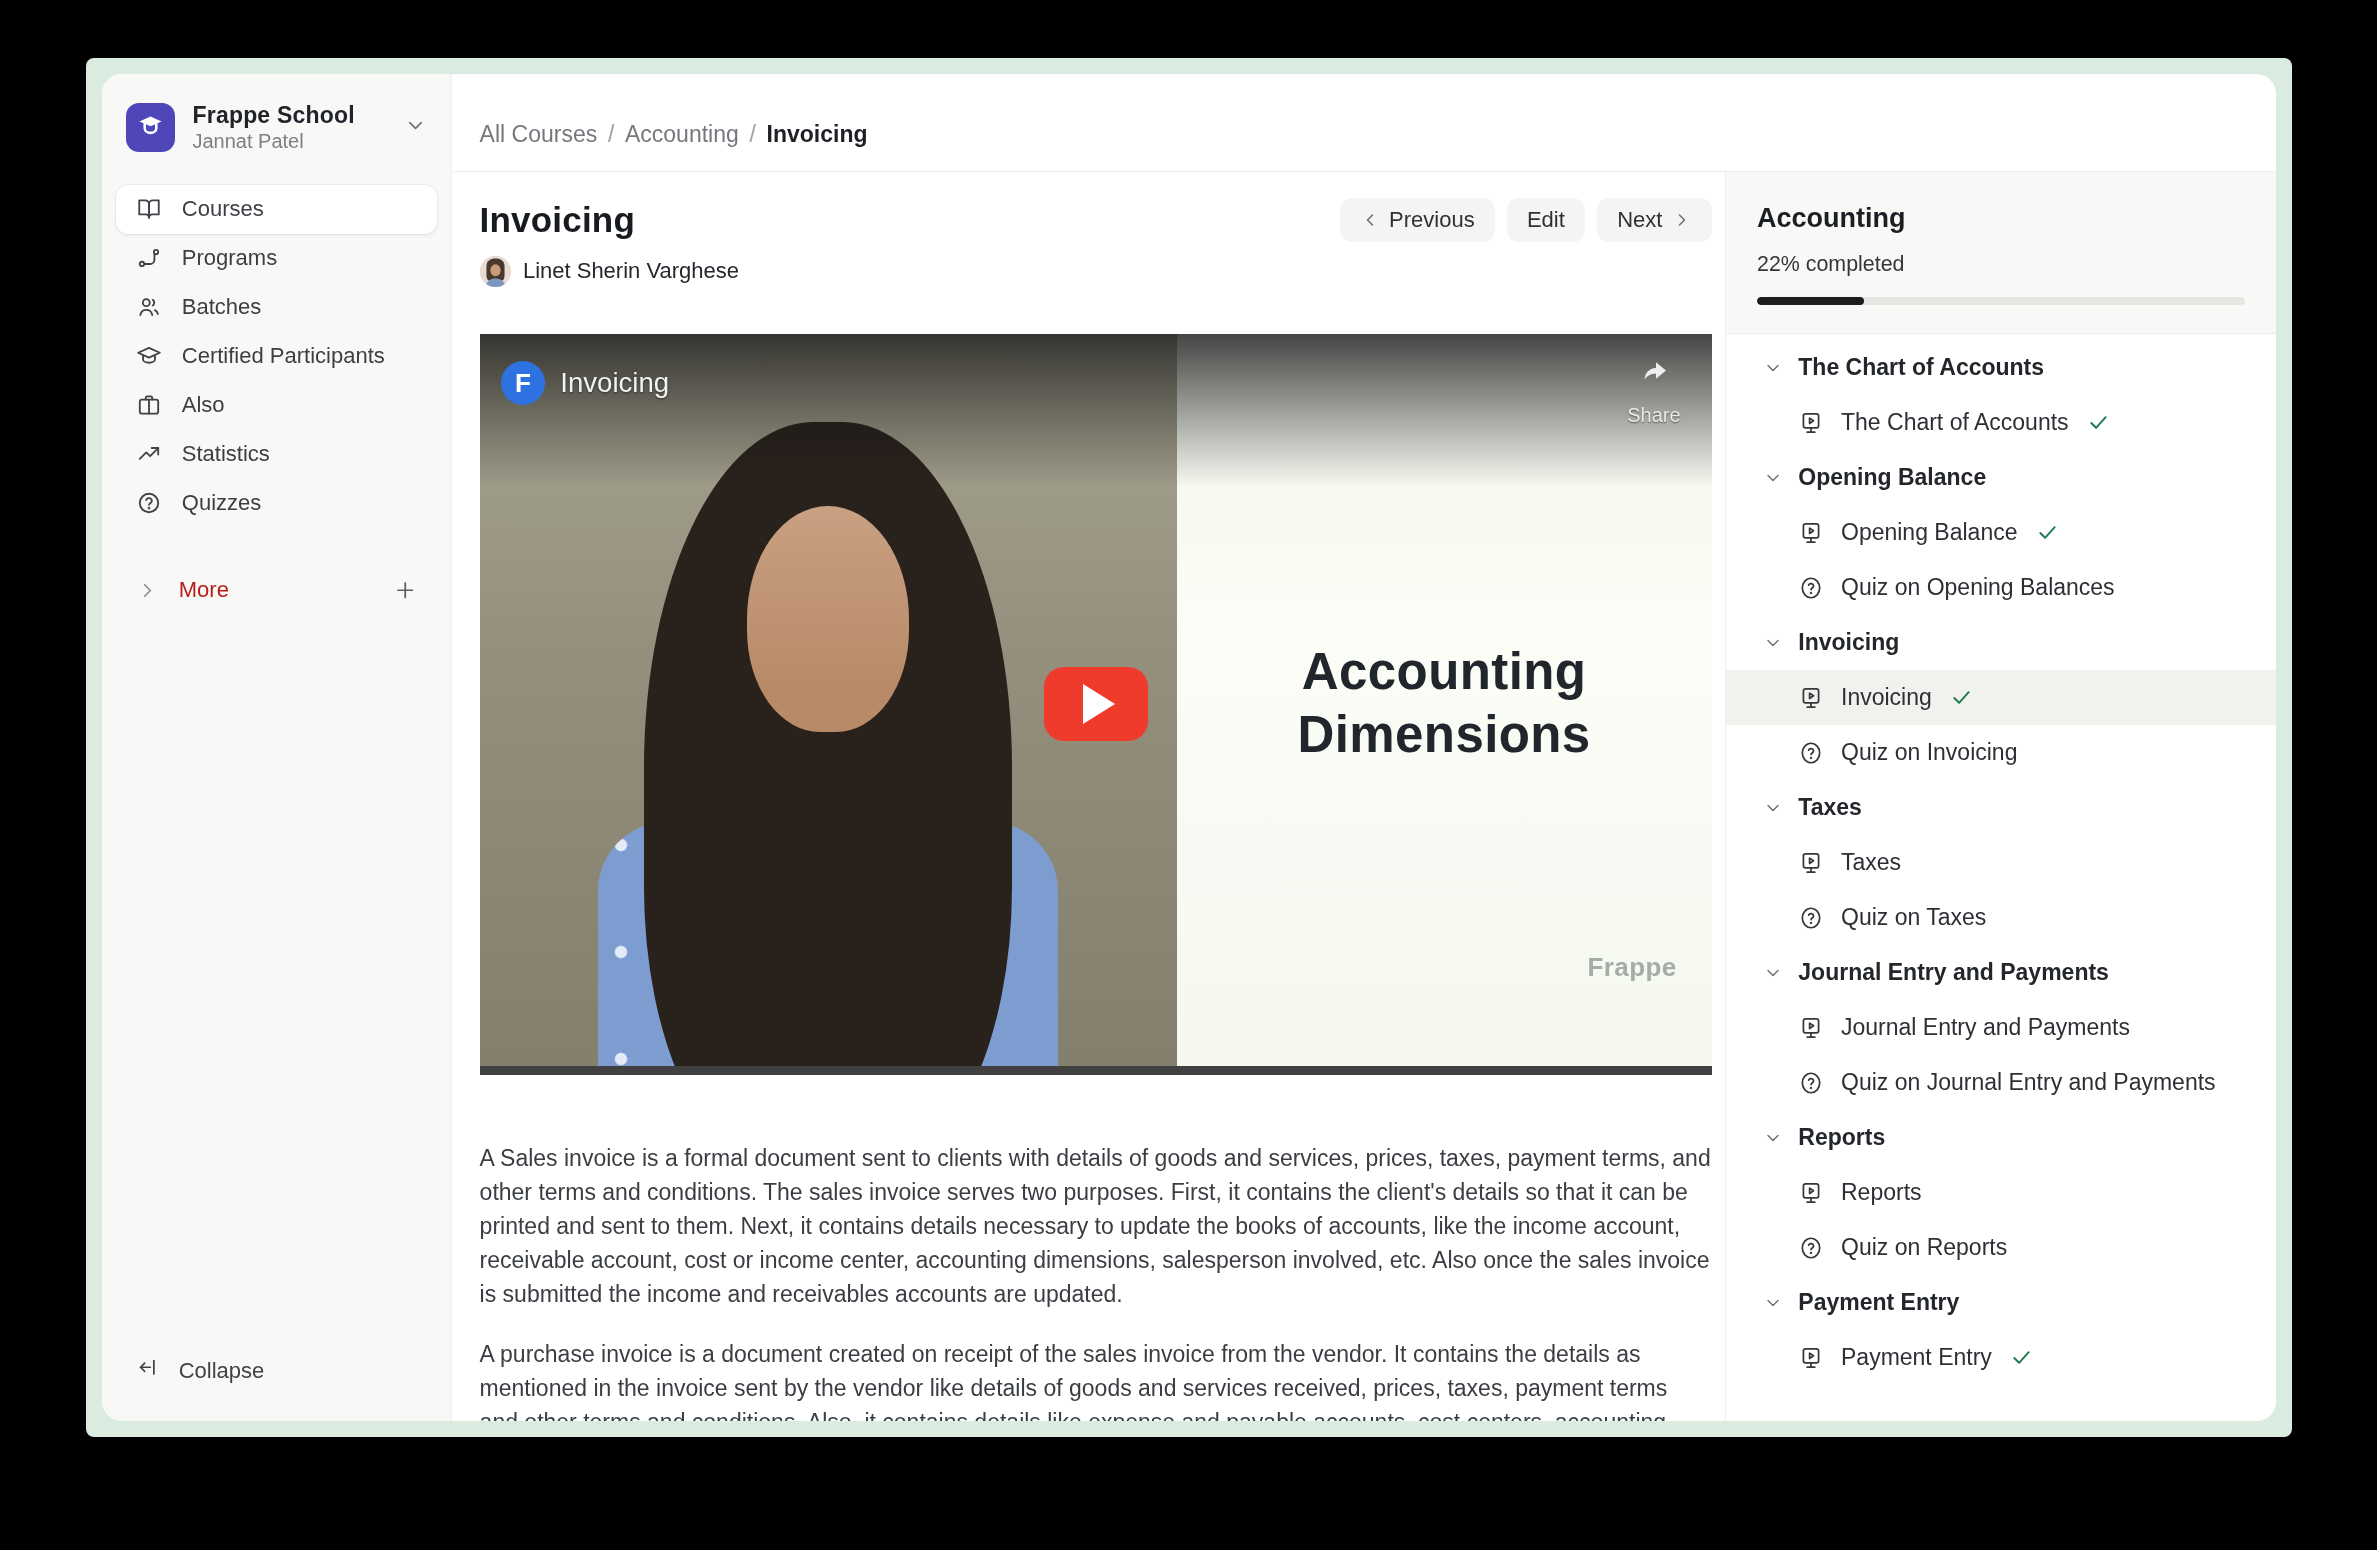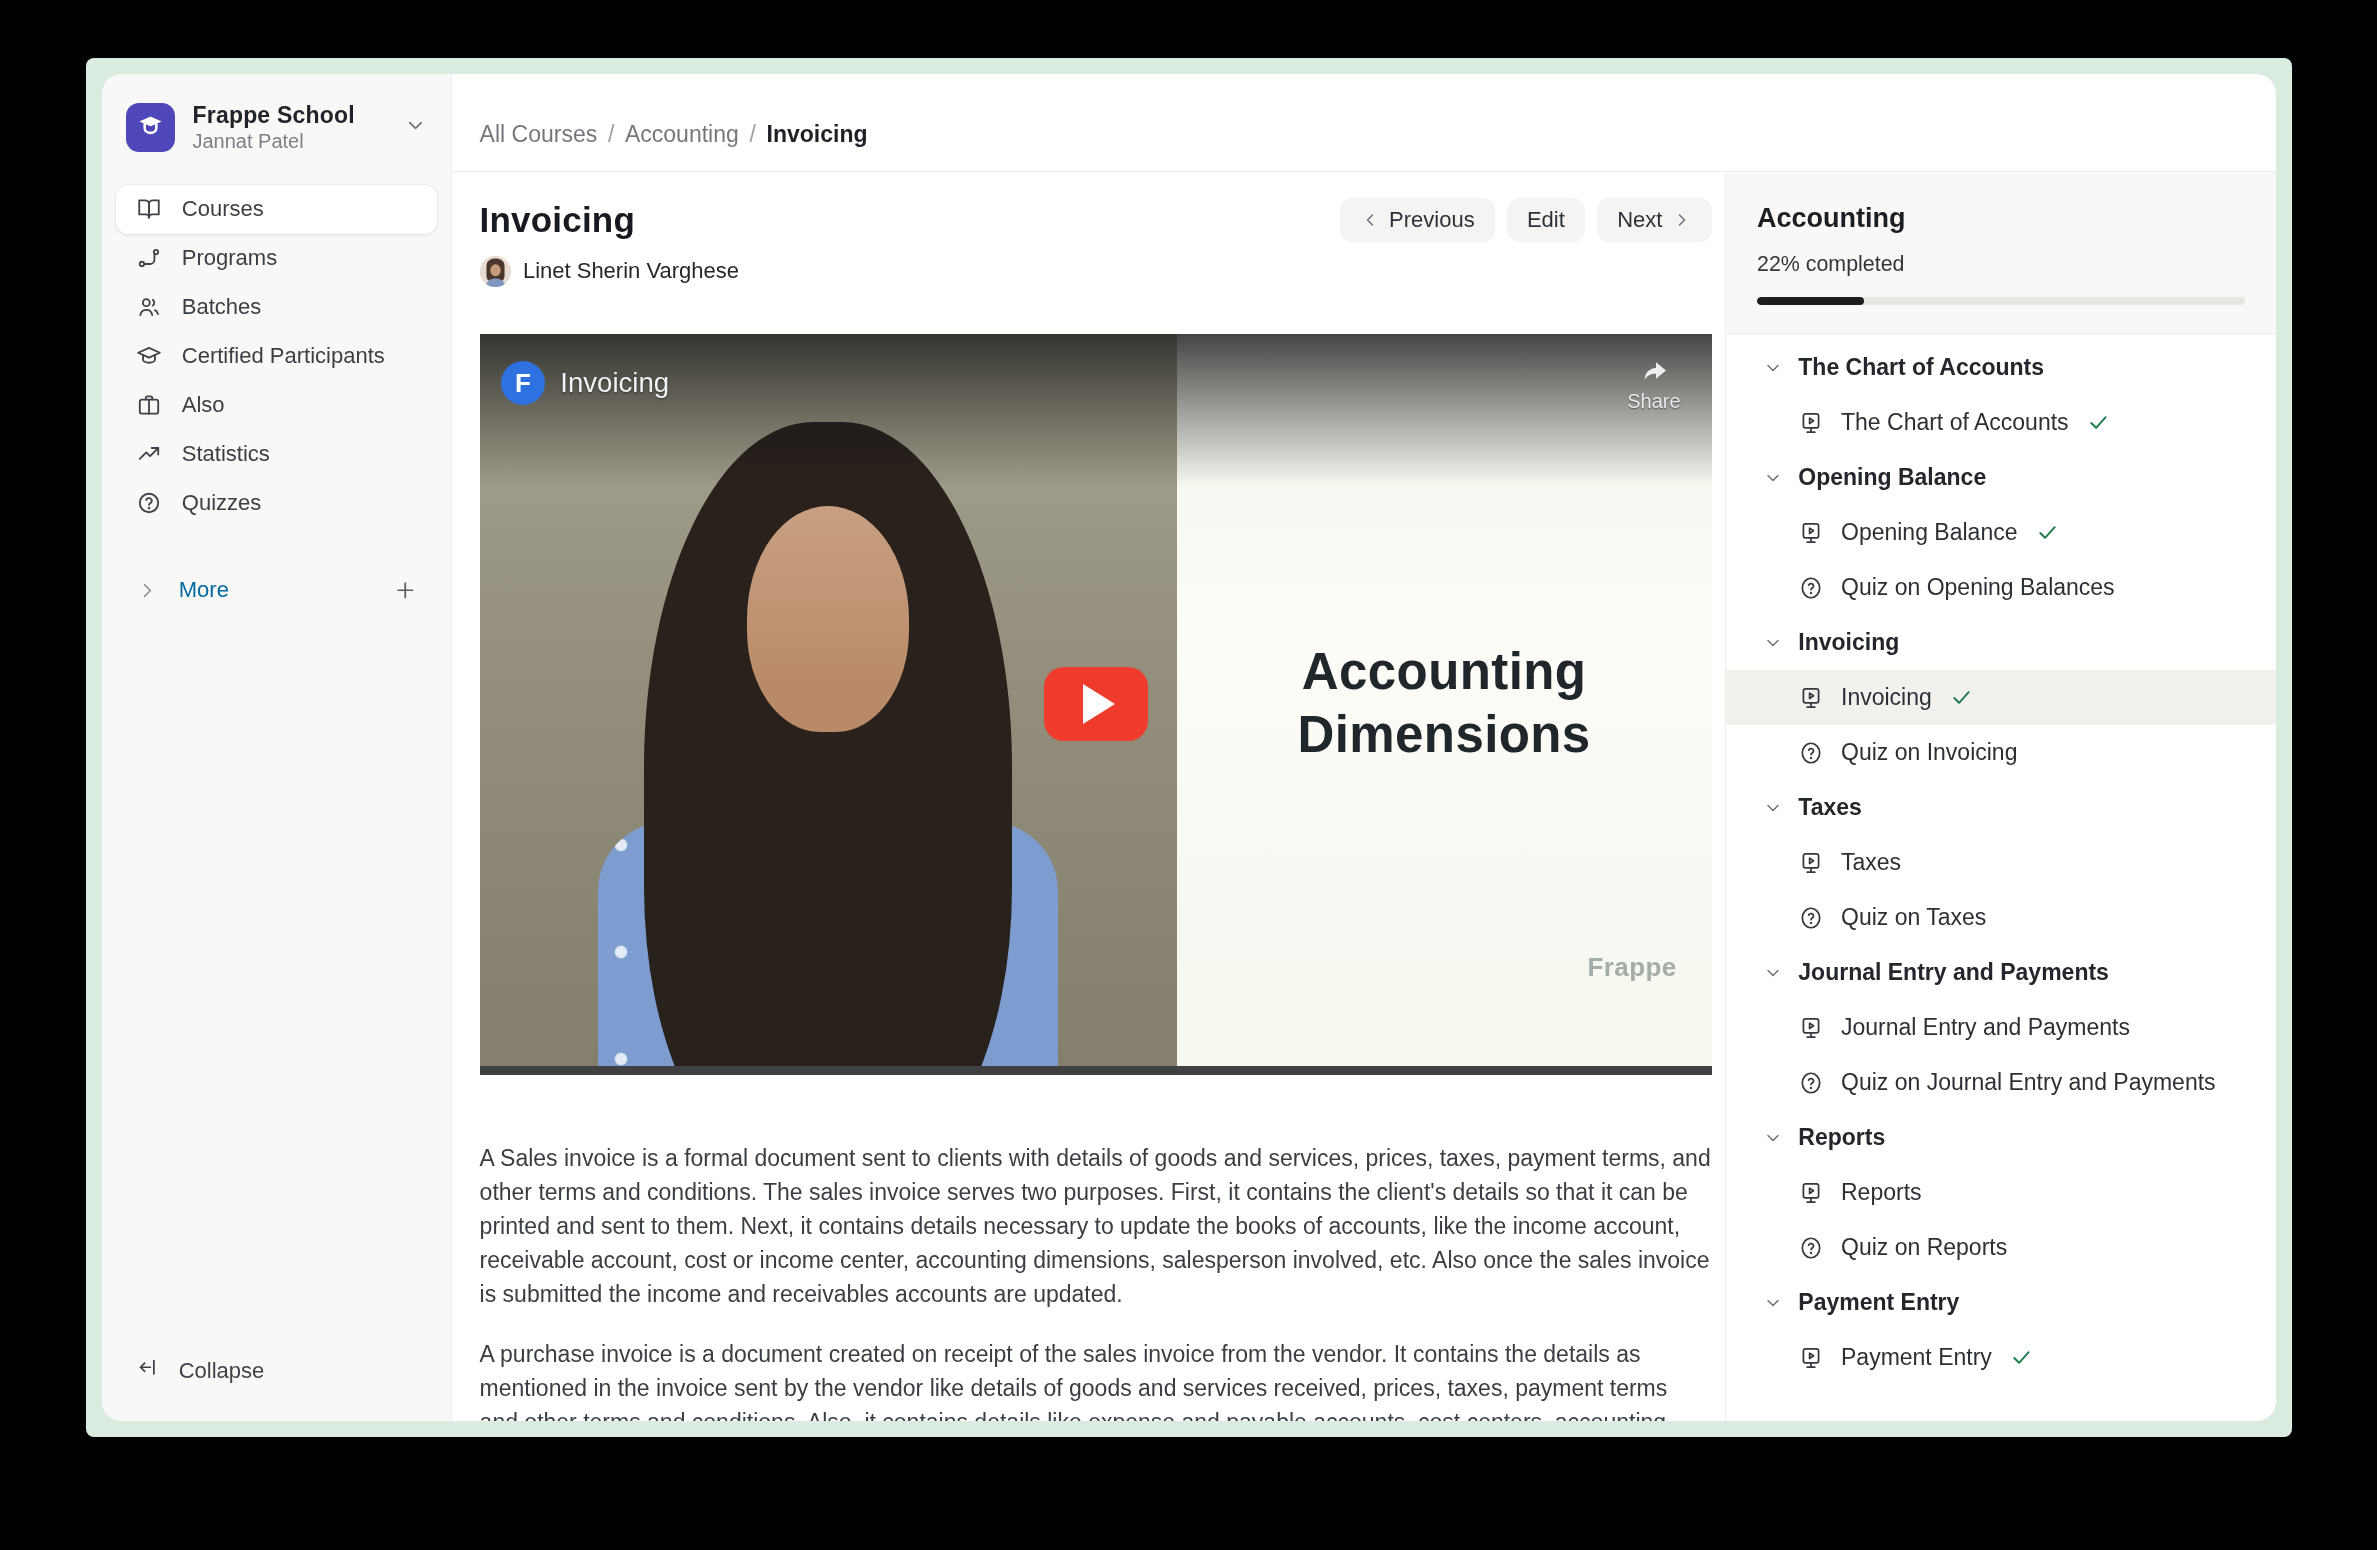--- a/index.html
+++ b/index.html
@@ -54,21 +54,21 @@
     padding:0 20px; border-radius:12.3px; cursor:pointer;
     color:#3b3f44; font-size:22px;
   }
   .nav-item .nicon { color:#3f4348; display:flex; }
   .nav-item.active {
     background:#fff;
     box-shadow:0 1.5px 4.6px rgba(0,0,0,.06), 0 0 0 0.8px #ececea;
     gap:20px;
   }
   .nav-badge { margin-left:auto; color:#7c8086; font-size:21.4px; }
-  .nav-item.more-row { margin-top:38px; color:#0369a1; }
+  .nav-item.more-row { margin-top:38px; color:#b91c1c; }
   .nav-item.more-row .nicon { color:#8a8e93; }
   .plus-btn { margin-left:auto; color:#5a5e63; display:flex; }
   .collapse-row {
     margin-top:auto;
     height:49px; display:flex; align-items:center; gap:18.4px;
     padding:0 20px; color:#3f4348; font-size:22px; cursor:pointer; border-radius:12.3px;
   }
 
   
   .main-wrap { flex:1; display:flex; flex-direction:column; min-width:0; }
@@ -179,21 +179,21 @@
   }
   .yt-avatar {
     width:44px; height:44px; border-radius:50%;
     background:#2e72e2; color:#fff;
     display:flex; align-items:center; justify-content:center;
     font-size:26px; font-weight:700;
   }
   .yt-title { color:#f2f2f2; font-size:27.6px; text-shadow:0 0.8px 2.3px rgba(0,0,0,.5); }
   .share-wrap {
     position:absolute; right:31px; top:21.4px; z-index:5;
-    display:flex; flex-direction:column; align-items:center; gap:0;
+    display:flex; flex-direction:column; align-items:center; gap:14px;
     color:#e9e9e9; cursor:pointer;
   }
   .share-label { font-size:20px; text-shadow:0 0.8px 1.5px rgba(0,0,0,.5); }
   .play-btn {
     position:absolute; left:50%; top:50%; transform:translate(-50%,-50%);
     width:104px; height:74px; border-radius:20px;
     background:#ee3b2c; z-index:6; cursor:pointer;
     display:flex; align-items:center; justify-content:center;
   }
   .play-tri {

